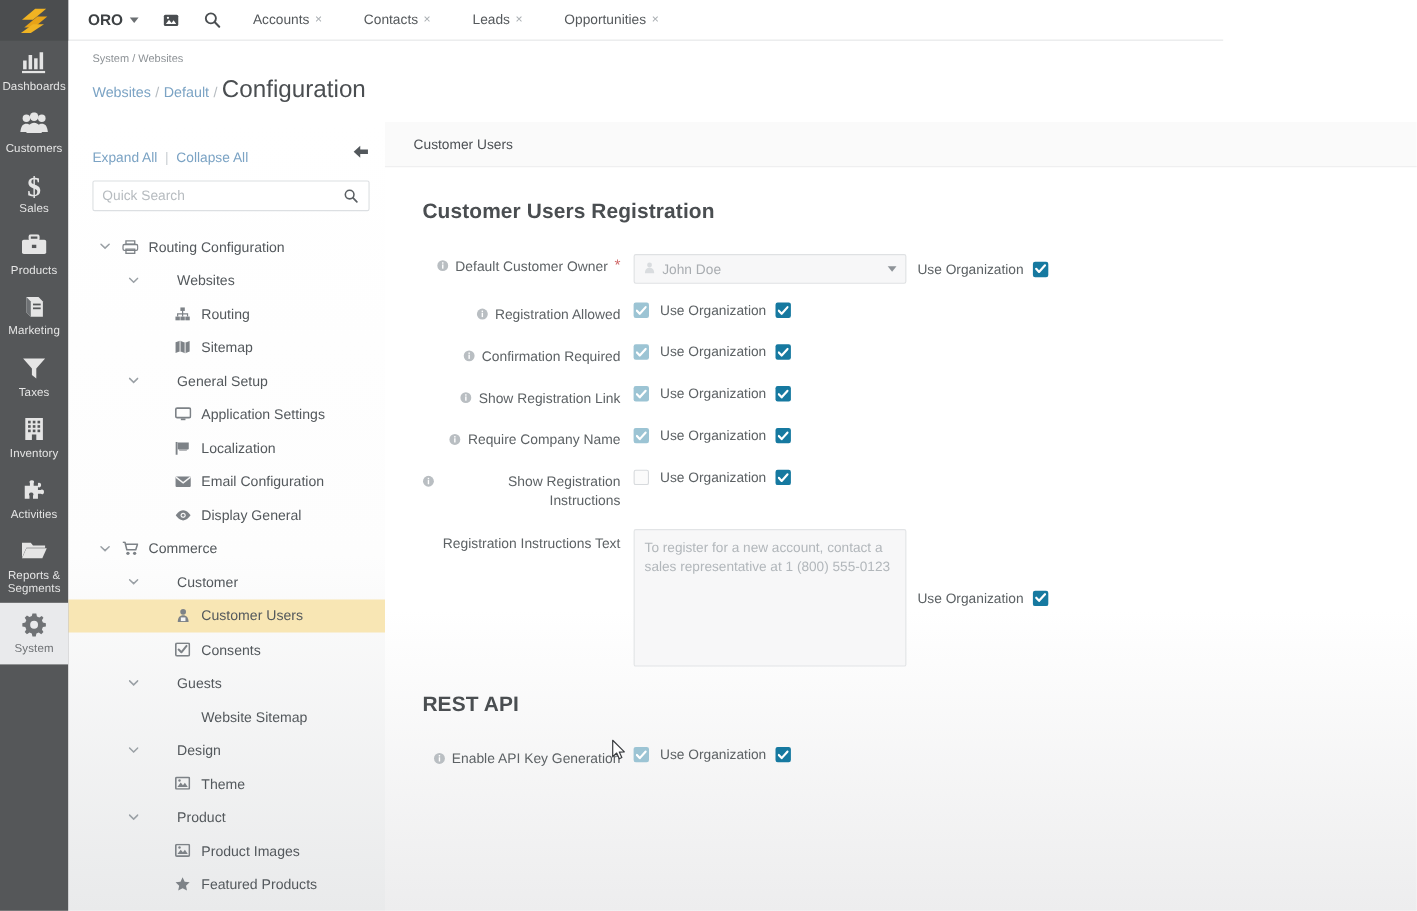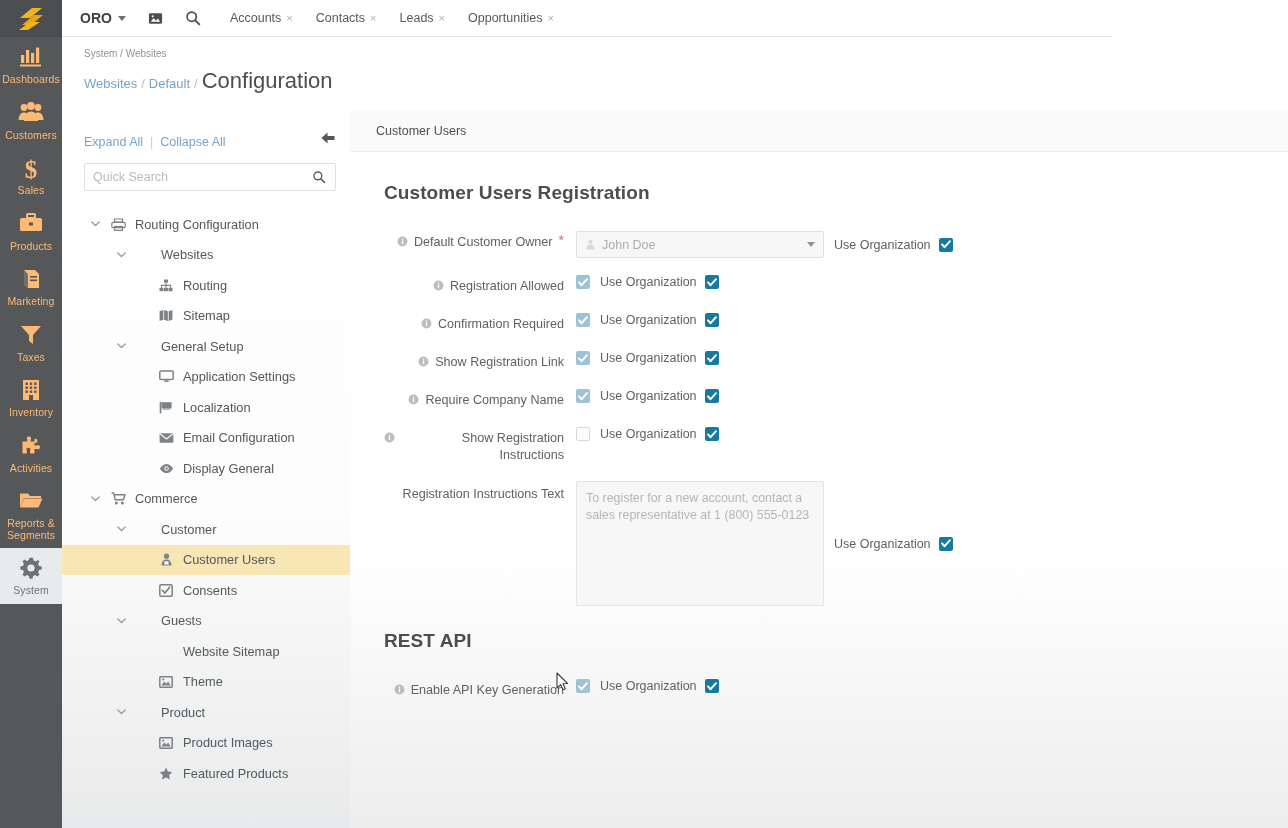--- a/index.html
+++ b/index.html
@@ -22,21 +22,21 @@
   #rail-logo {
     height: 37px; width: 62px;
     background: #4b4d4f;
     display: flex; align-items: center; justify-content: center;
   }
   .logo-mark { width: 26px; height: 24px; display:block; }
   .rail-item {
     width: 62px;
     padding: 9px 2px 7px 2px;
     text-align: center;
-    color: #fdba74;
+    color: #e5e5e5;
     cursor: pointer;
   }
   .rail-item.active { background: #e9eaec; color: #6f7275; }
   .rail-ico { display:block; margin: 0 auto 4px auto; height: 24px; }
   .rail-ico svg { display:block; margin: 0 auto; }
   .rail-label {
     display:block; font-size: 10.5px; line-height: 11.5px;
     letter-spacing: .1px;
   }
 
@@ -52,21 +52,21 @@
   #org-switch {
     display:flex; align-items:center; gap:6px;
     margin-left: 18px; font-size: 14px; font-weight: bold;
     color: #3d4144; cursor: pointer;
   }
   .caret-dn {
     width:0;height:0;border-left:4px solid transparent;
     border-right:4px solid transparent;border-top:5px solid #6b6f72;
   }
   .top-icon { margin-left: 22px; cursor: pointer; display:flex; align-items:center;}
-  #top-tabs { display:flex; align-items:center; margin-left: 18px; gap: 1px; }
+  #top-tabs { display:flex; align-items:center; margin-left: 18px; gap: 16px; }
   .top-tab {
     display:flex; align-items:center; gap:5px;
     padding: 0 11px; font-size: 12.5px; color: #55595c; cursor:pointer;
   }
   .tab-x { font-size: 11px; color: #a9aeb2; }
 
   
   #page-head {
     position: absolute; left: 62px; top: 37px;
     width: 1226px; height: 74px;
@@ -588,20 +588,30 @@
             </svg>
           </span>
           <span class="tico"></span>
           <span class="tlabel">Guests</span>
         </div>
         <div class="tnode">
           <span style="flex:0 0 70px"></span>
           <span class="tw"></span>
           <span class="tico"></span>
           <span class="tlabel">Website Sitemap</span>
+        </div>
+        <div class="tnode">
+          <span style="flex:0 0 48px"></span>
+          <span class="tw">
+            <svg width="9" height="6" viewBox="0 0 9 6">
+              <path d="M0.8 1 L4.5 4.6 L8.2 1" fill="none" stroke="#9aa0a5" stroke-width="1.4" stroke-linecap="round"></path>
+            </svg>
+          </span>
+          <span class="tico"></span>
+          <span class="tlabel">Design</span>
         </div>
         <div class="tnode">
           <span style="flex:0 0 70px"></span>
           <span class="tw"></span>
           <span class="tico">
             <svg width="14" height="12" viewBox="0 0 14 12">
               <rect x="0.8" y="0.7" width="12.4" height="10.6" rx="1" fill="none" stroke="#7d8287" stroke-width="1.5"></rect>
               <path d="M2.3 9.4 L5.3 5.4 L7.3 7.8 L9.1 5.6 L11.7 9.4 Z" fill="#7d8287"></path>
               <circle cx="4.2" cy="3.5" r="1.1" fill="#7d8287"></circle>
             </svg>

